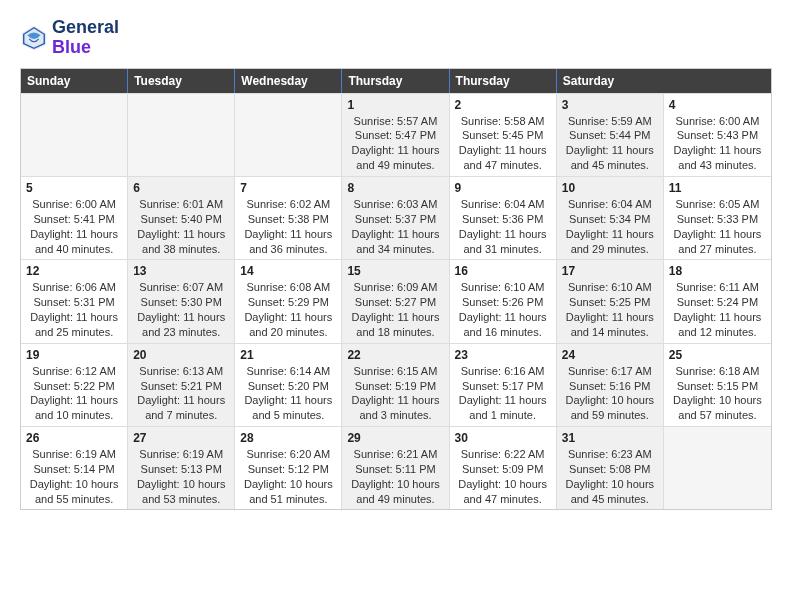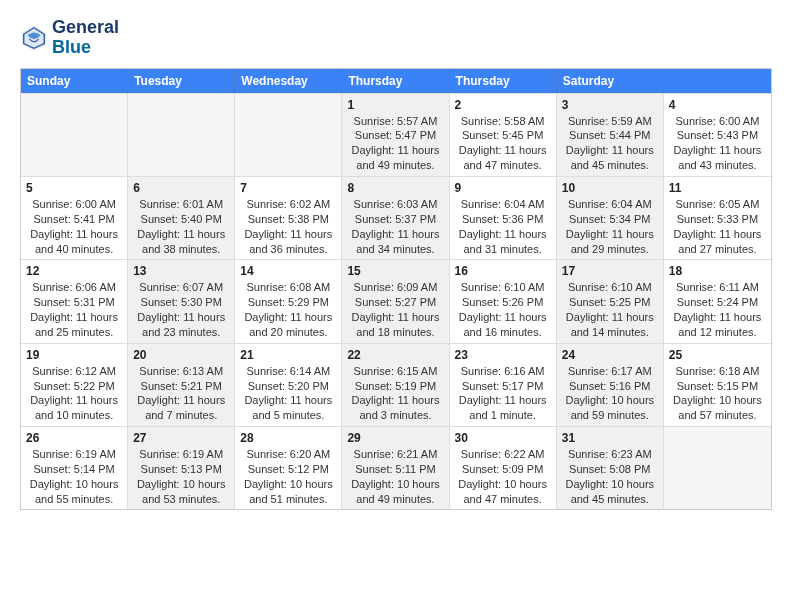--- a/index.html
+++ b/index.html
@@ -52,21 +52,21 @@
     }
     .calendar {
       flex: 1;
       display: flex;
       flex-direction: column;
       border: 1px solid #ccc;
     }
     .cal-header {
       display: grid;
       grid-template-columns: repeat(7, 1fr);
-      background: #3b82f6;
+      background: #404040;
     }
     .cal-header-cell {
       color: #fff;
       font-size: 12px;
       font-weight: bold;
       padding: 5px 6px;
       text-align: left;
       border-right: 1px solid #4a7dd0;
     }
     .cal-header-cell:last-child { border-right: none; }
@@ -114,21 +114,21 @@
   <div class="header">
     <div class="logo">
       <svg class="logo-icon" viewBox="0 0 30 30">
         <polygon points="15,2 28,10 28,22 15,28 2,22 2,10" fill="#2a5db0" opacity="0.15"></polygon>
         <polygon points="15,4 26,11 26,21 15,26 4,21 4,11" fill="none" stroke="#2a5db0" stroke-width="1.5"></polygon>
         <path d="M8,12 Q15,6 22,12 Q15,20 8,12Z" fill="#4a90d9"></path>
         <path d="M10,16 Q15,22 20,16" fill="none" stroke="#2a5db0" stroke-width="1.2"></path>
       </svg>
       <div class="logo-text">
         <div>General</div>
-        <div style="color:#0369a1;">Blue</div>
+        <div style="color:#6d28d9;">Blue</div>
       </div>
     </div>
     <div class="title-block">
       <div class="month-title"></div>
       <div class="location"></div>
     </div>
   </div>
 
   <div class="calendar">
     <div class="cal-header" id="cal-header">

